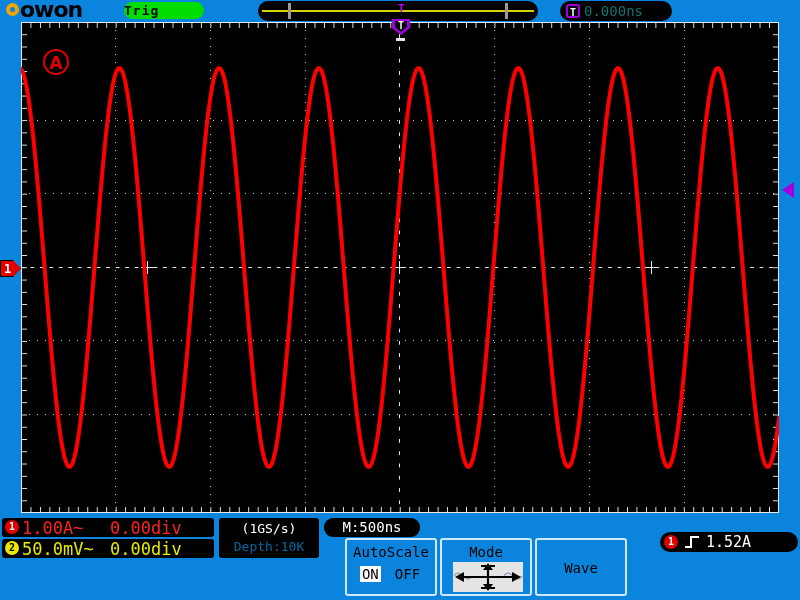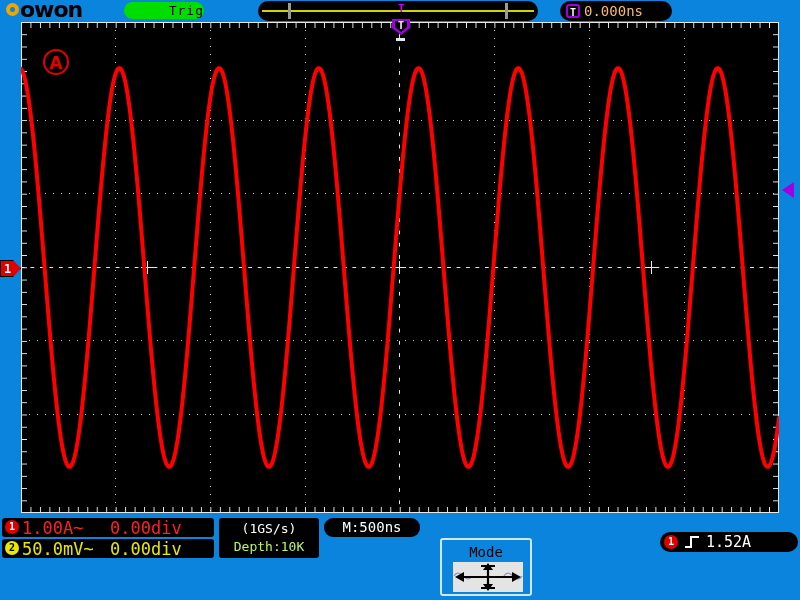--- a/index.html
+++ b/index.html
@@ -8,31 +8,31 @@
   #root{position:relative;width:800px;height:600px;background:#0a84dd;}
 
   
   .topbar{position:absolute;left:0;top:0;width:800px;height:22px;background:#0a84dd;}
   .logo{position:absolute;left:6px;top:-1px;width:100px;height:28px;}
   .logo-o{position:absolute;left:0;top:4px;width:13px;height:13px;border:4px solid #f0a500;border-radius:50%;box-sizing:border-box;}
   .logo-txt{position:absolute;left:14px;top:-2px;font-family:"DejaVu Sans","Liberation Sans",sans-serif;
             font-size:22px;font-weight:bold;color:#000;letter-spacing:-1px;line-height:26px;}
 
   .trig-pill{position:absolute;left:124px;top:2px;width:80px;height:17px;background:#00dd00;border-radius:9px;
-             color:#000;font-size:13px;line-height:17px;text-align:right;letter-spacing:1px;}
+             color:#000;font-size:13px;line-height:17px;text-align:left;letter-spacing:1px;font-weight:bold;}
 
   .scrollcap{position:absolute;left:258px;top:1px;width:280px;height:20px;background:#000;border-radius:10px;}
   .scroll-line{position:absolute;left:4px;top:9px;width:272px;height:2px;background:#d4d400;}
   .scroll-brk{position:absolute;top:2px;width:3px;height:16px;background:#9a9a9a;}
   .scroll-tmark{position:absolute;left:140px;top:2px;color:#c000ff;font-size:11px;line-height:11px;font-weight:bold;}
 
   .tcap{position:absolute;left:560px;top:1px;width:112px;height:20px;background:#000;border-radius:10px;}
   .tbadge{position:absolute;left:6px;top:3px;width:14px;height:14px;border:2px solid #a000e0;border-radius:3px;
           color:#fff;background:#000;font-size:10px;line-height:13px;text-align:center;box-sizing:border-box;font-weight:bold;}
-  .tval{position:absolute;left:24px;top:2px;color:#fdba74;font-size:14px;line-height:16px;letter-spacing:0px;}
+  .tval{position:absolute;left:24px;top:2px;color:#0f766e;font-size:14px;line-height:16px;letter-spacing:0px;}
 
   
   .scope{position:absolute;left:21px;top:22px;width:758px;height:491px;background:#000;overflow:hidden;}
   .frame-t,.frame-b{position:absolute;left:0;width:758px;height:1px;background:#e8e8e8;}
   .frame-t{top:0}.frame-b{top:490px}
   .frame-l,.frame-r{position:absolute;top:0;width:1px;height:491px;background:#e8e8e8;}
   .frame-l{left:0}.frame-r{left:757px}
 
   .gv{position:absolute;top:0;width:1px;height:491px;
       background-image:linear-gradient(to bottom,#c8c8c8 1px,transparent 1px);
@@ -93,21 +93,21 @@
   .chnum{position:absolute;left:3px;top:2px;width:14px;height:14px;border-radius:50%;
          color:#fff;font-size:10px;line-height:14px;text-align:center;font-weight:bold;}
 
   .c1box{position:absolute;left:2px;top:518px;width:212px;height:19px;background:#000;border-radius:3px;}
   .c2box{position:absolute;left:2px;top:539px;width:212px;height:19px;background:#000;border-radius:3px;}
   .ctxt{position:absolute;top:2px;font-size:17px;line-height:16px;white-space:pre;}
   .c1c{color:#ff2020;} .c2c{color:#e8e800;}
 
   .srbox{position:absolute;left:219px;top:518px;width:100px;height:40px;background:#000;border-radius:3px;}
   .srl{position:absolute;left:0;top:2px;width:100px;text-align:center;color:#fff;font-size:13px;line-height:17px;}
-  .srl2{position:absolute;left:0;top:20px;width:100px;text-align:center;color:#bef264;font-size:13px;line-height:17px;}
+  .srl2{position:absolute;left:0;top:20px;width:100px;text-align:center;color:#0369a1;font-size:13px;line-height:17px;}
 
   .mbox{position:absolute;left:324px;top:518px;width:96px;height:19px;background:#000;border-radius:9px;}
   .mtxt{position:absolute;left:0;top:1px;width:96px;text-align:center;color:#fff;font-size:14px;line-height:17px;}
 
   .trgbox{position:absolute;left:660px;top:532px;width:138px;height:20px;background:#000;border-radius:10px;}
   .trgn{position:absolute;left:4px;top:3px;width:14px;height:14px;border-radius:50%;background:#e00000;
         color:#fff;font-size:10px;line-height:14px;text-align:center;font-weight:bold;}
   .trgi{position:absolute;left:24px;top:3px;width:16px;height:14px;}
   .trgt{position:absolute;left:46px;top:1px;color:#fff;font-size:15px;line-height:18px;}
 
@@ -219,33 +219,42 @@
   </div>
 
   <div class="trgbox">
     <div class="trgn">1</div>
     <svg class="trgi" viewBox="0 0 16 14">
       <polyline points="1,12 7,12 7,2 15,2" fill="none" stroke="#ffffff" stroke-width="2"></polyline>
     </svg>
     <div class="trgt">1.52A</div>
   </div>
 
+  <div class="mbtn autoscale">
+    <div class="lbl">AutoScale</div>
+    <div class="onoff">
+      <span class="on">ON</span><span class="off">OFF</span>
+    </div>
+  </div>
 
   <div class="mbtn modebtn">
     <div class="lbl">Mode</div>
     <div class="modeicon">
       <svg viewBox="0 0 70 30" width="70" height="30">
         <path d="M1,14 C7,4 13,24 19,14" fill="none" stroke="#9999bb" stroke-width="1.4"></path>
         <path d="M51,14 C57,4 63,24 69,14" fill="none" stroke="#9999bb" stroke-width="1.4"></path>
         <line x1="8" y1="15" x2="62" y2="15" stroke="#000" stroke-width="2.2"></line>
         <polygon points="2,15 11,10 11,20" fill="#000"></polygon>
         <polygon points="68,15 59,10 59,20" fill="#000"></polygon>
         <line x1="35" y1="3" x2="35" y2="27" stroke="#000" stroke-width="2.2"></line>
         <polygon points="35,1 30,8 40,8" fill="#000"></polygon>
         <polygon points="35,29 30,22 40,22" fill="#000"></polygon>
         <line x1="28" y1="4" x2="42" y2="4" stroke="#000" stroke-width="2"></line>
         <line x1="28" y1="26" x2="42" y2="26" stroke="#000" stroke-width="2"></line>
       </svg>
     </div>
   </div>
 
+  <div class="mbtn wavebtn">
+    <div class="lbl">Wave</div>
+  </div>
 
 </div>
 
 </body></html>

